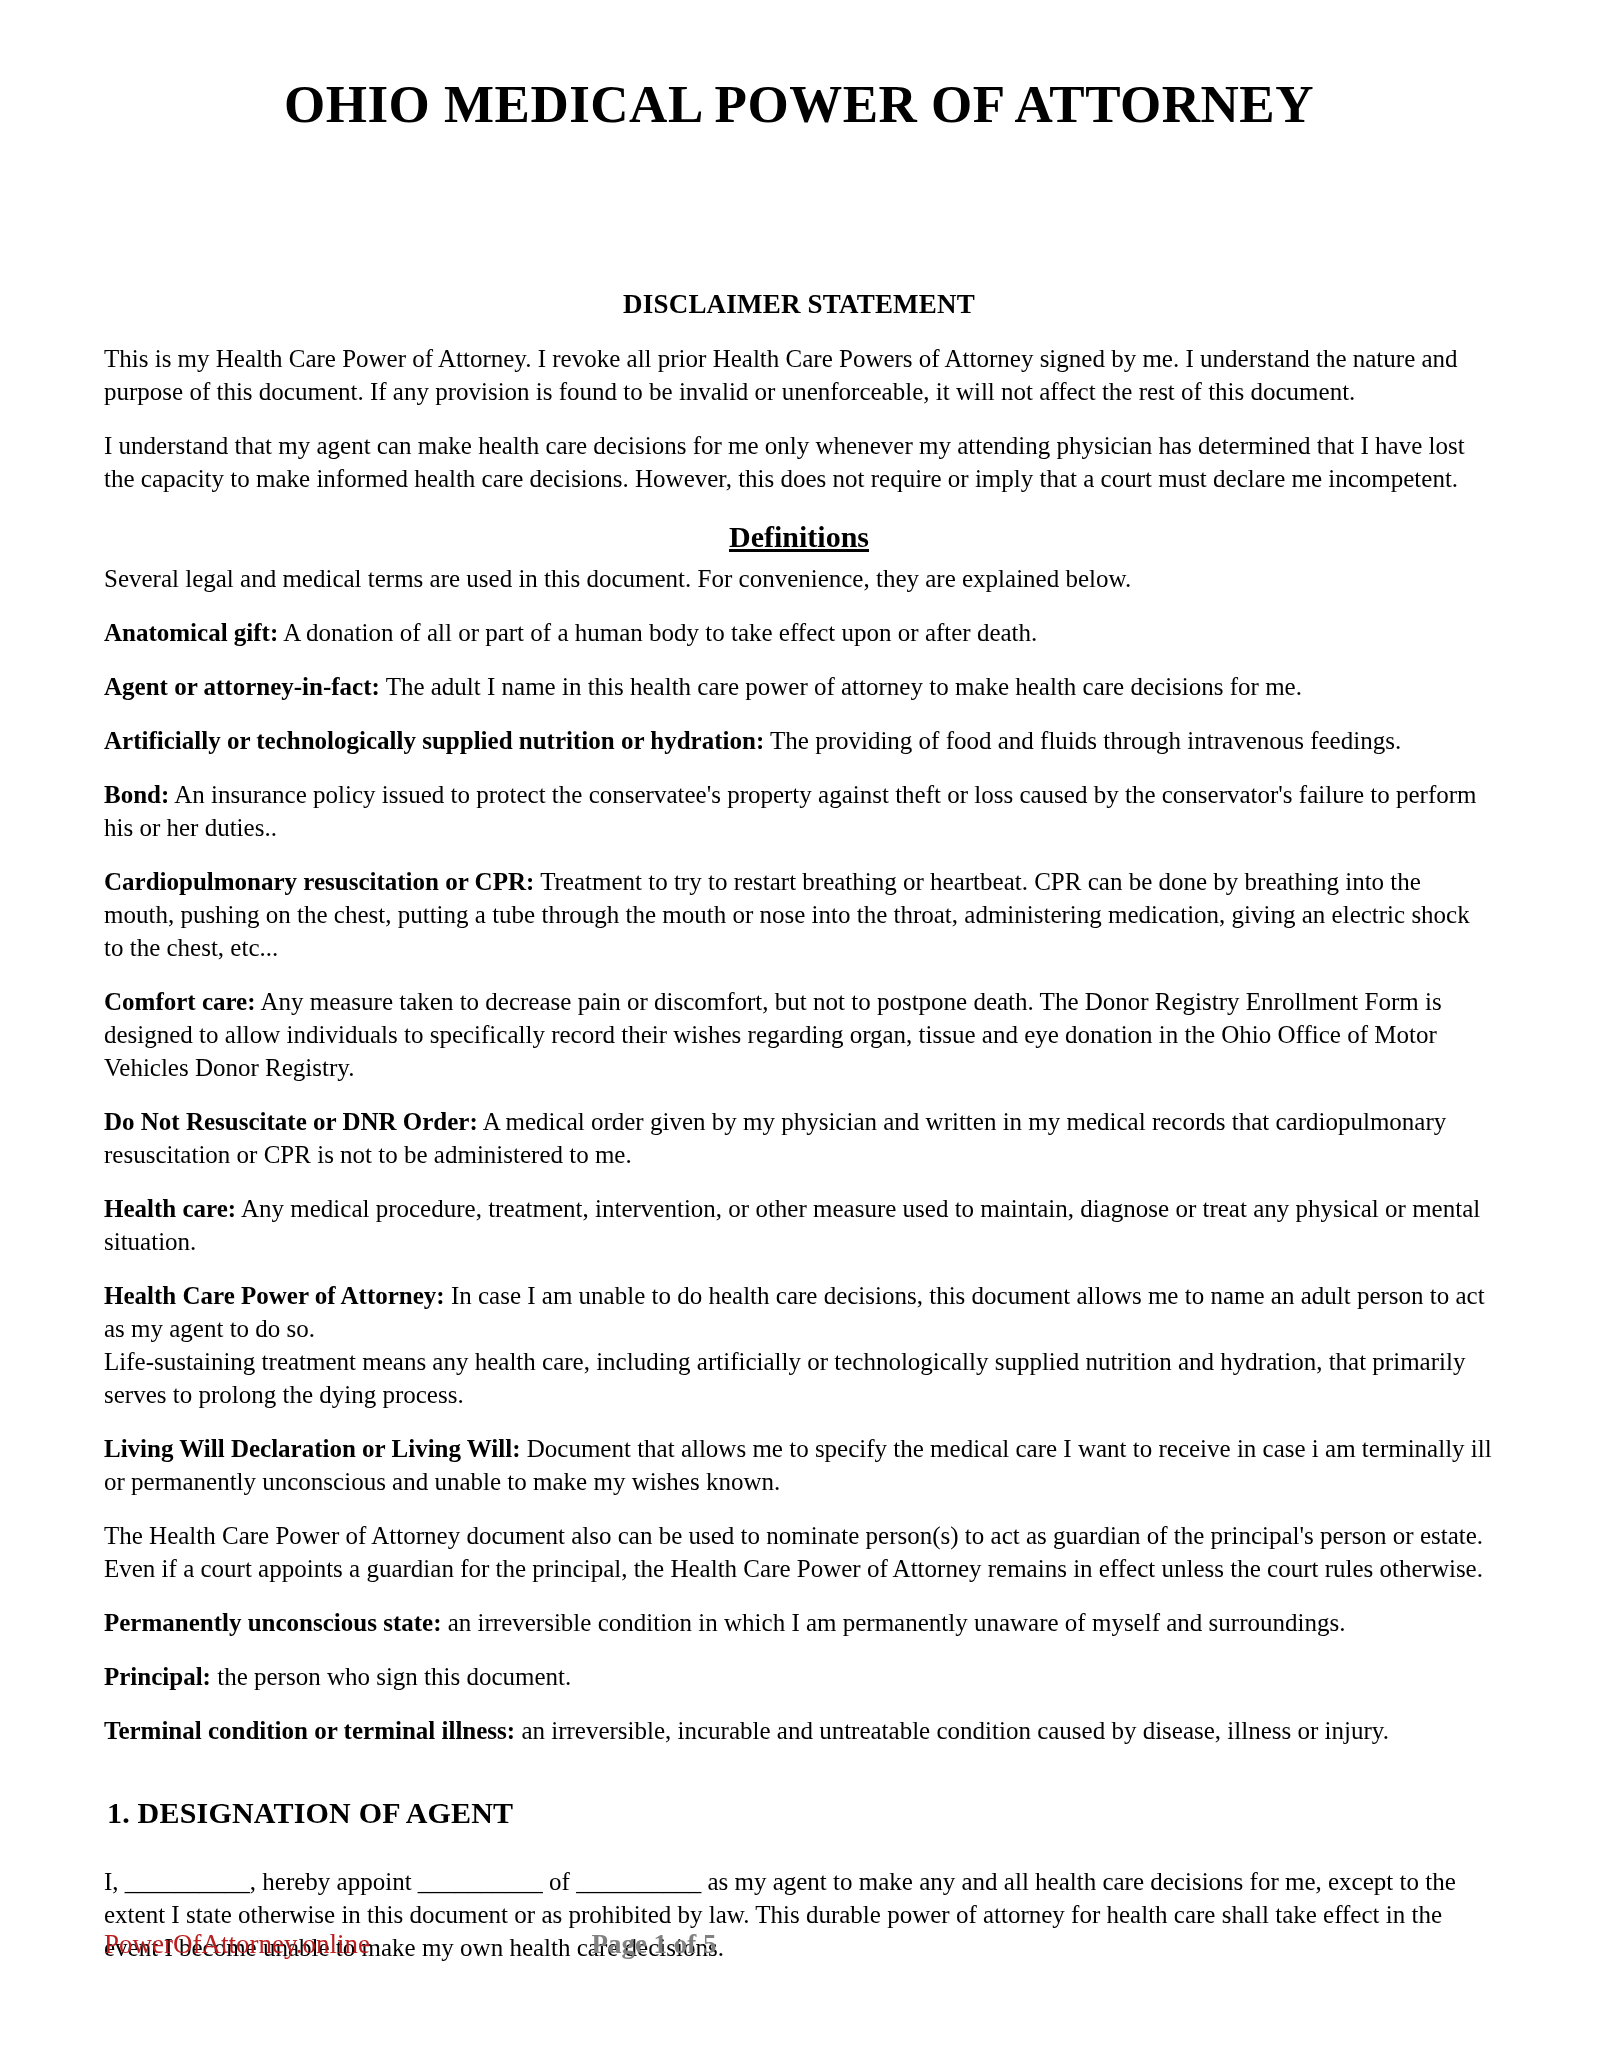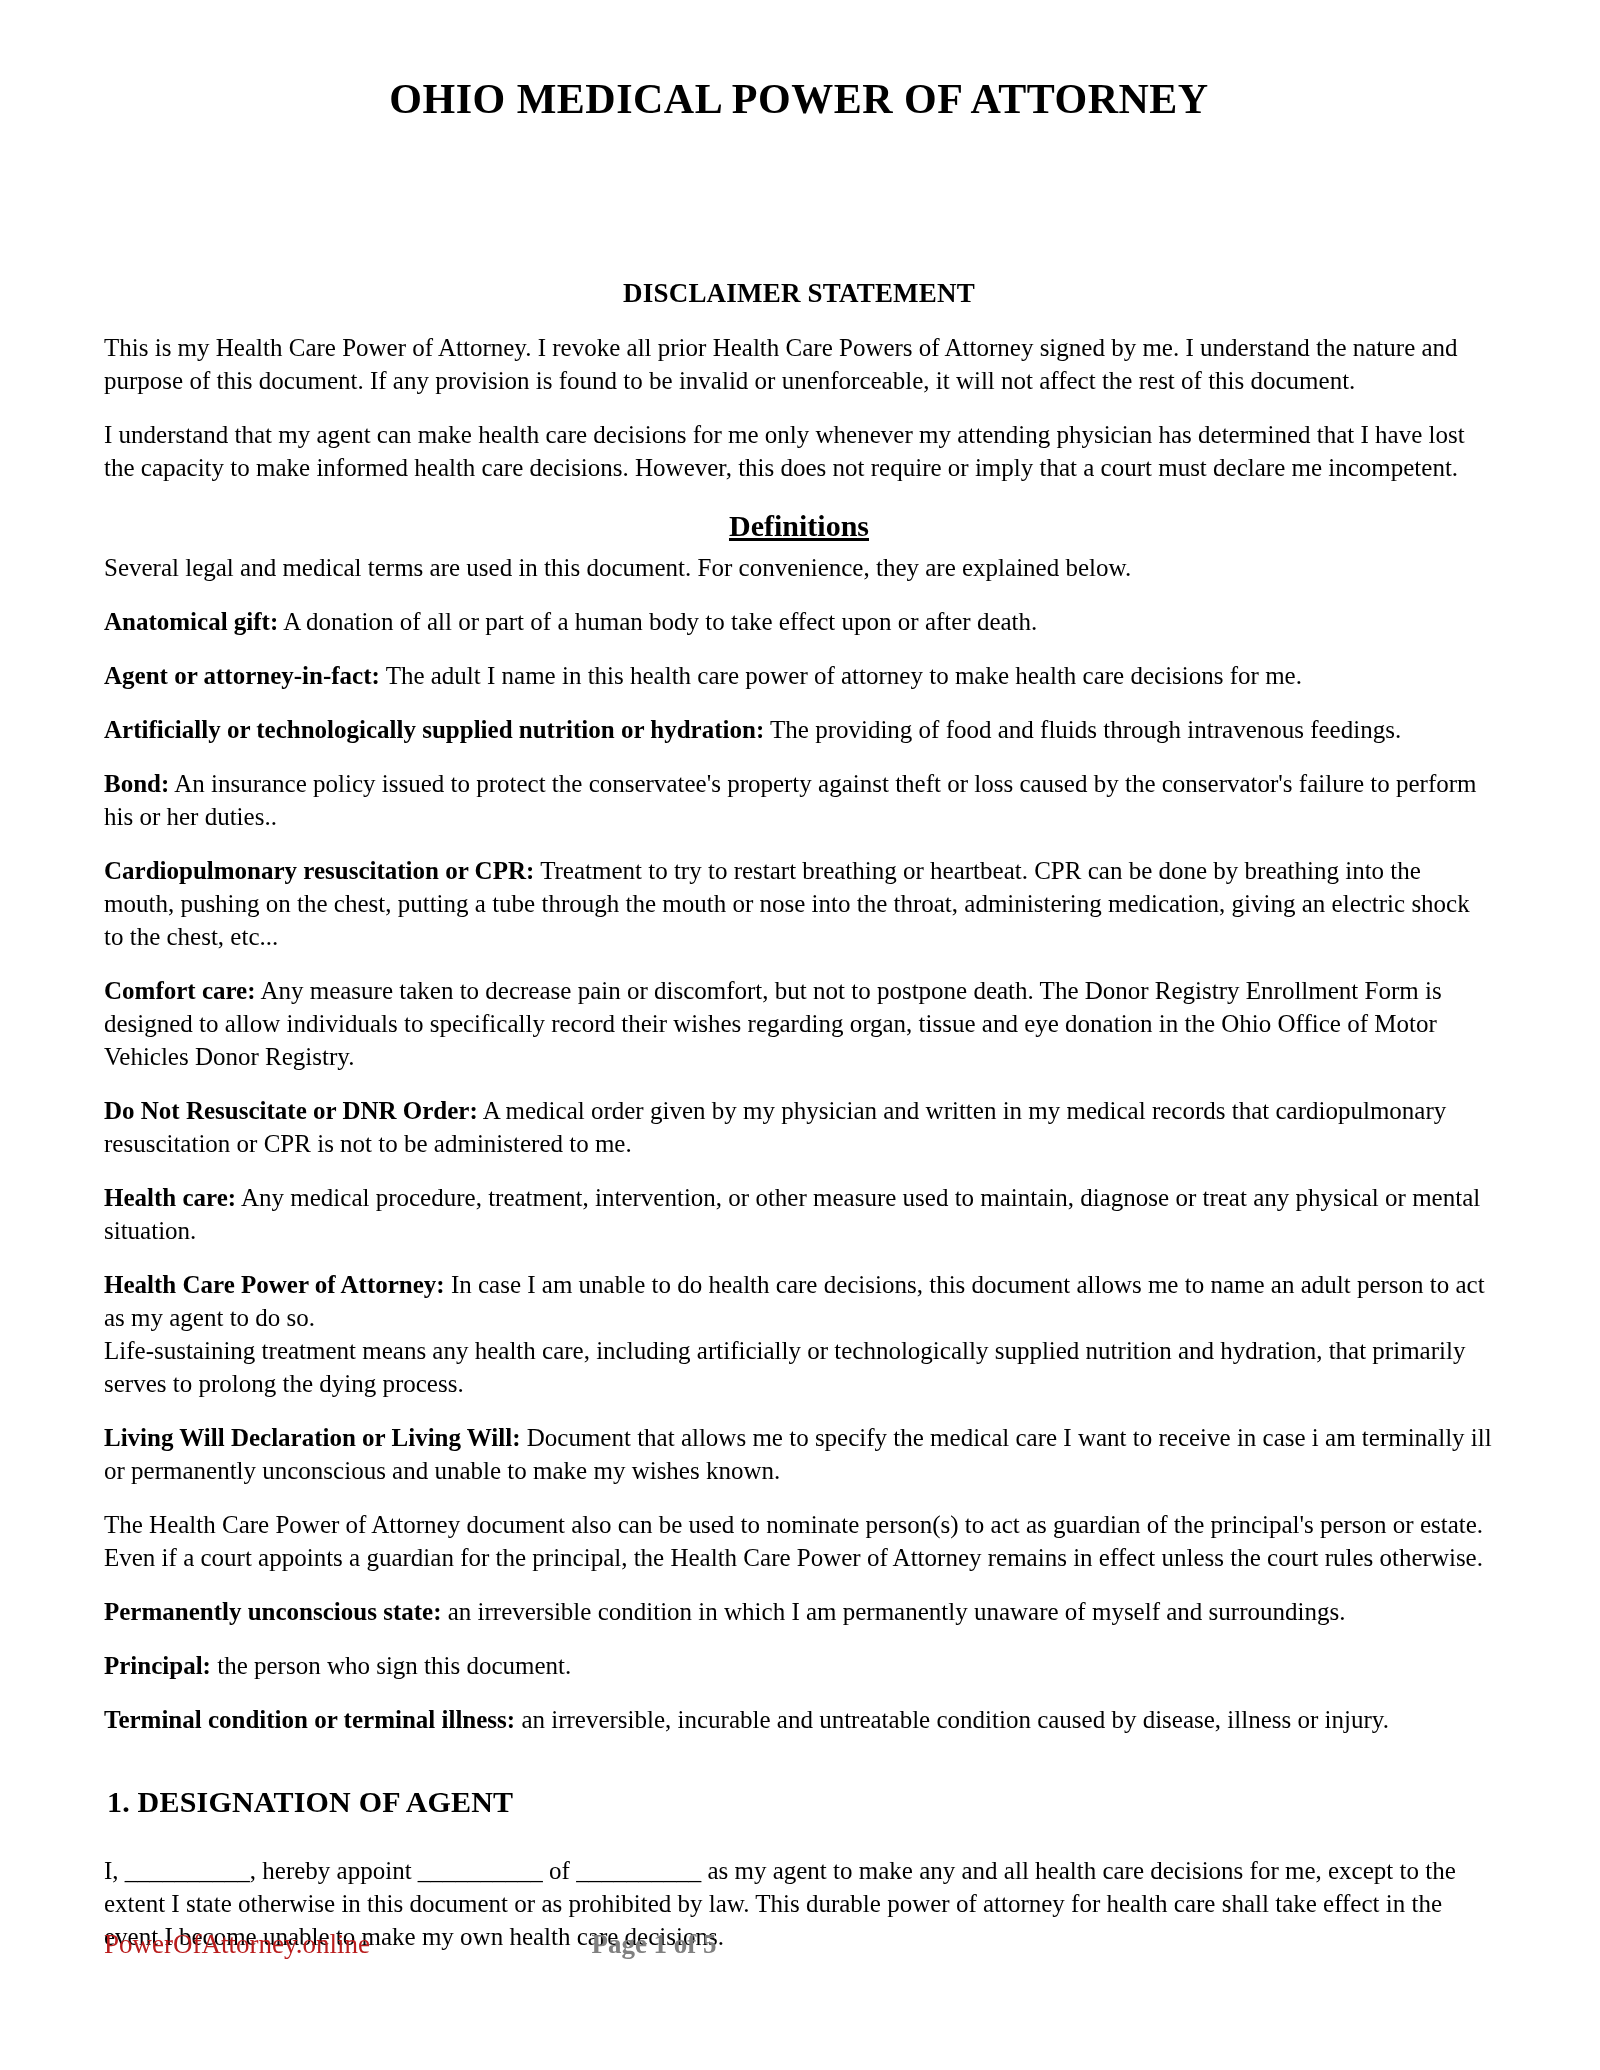--- a/index.html
+++ b/index.html
@@ -24,21 +24,21 @@
     position: absolute;
     left: 104px;
     top: 0;
     width: 1390px;
   }
 
   
   .doc-title {
     text-align: center;
     font-weight: bold;
-    font-size: 42px;
+    font-size: 53px;
     line-height: 1.0;
     letter-spacing: 0.5px;
     margin: 0;
     padding-top: 78px;
     white-space: nowrap;
   }
 
   
   .section-heading-center {
     text-align: center;

